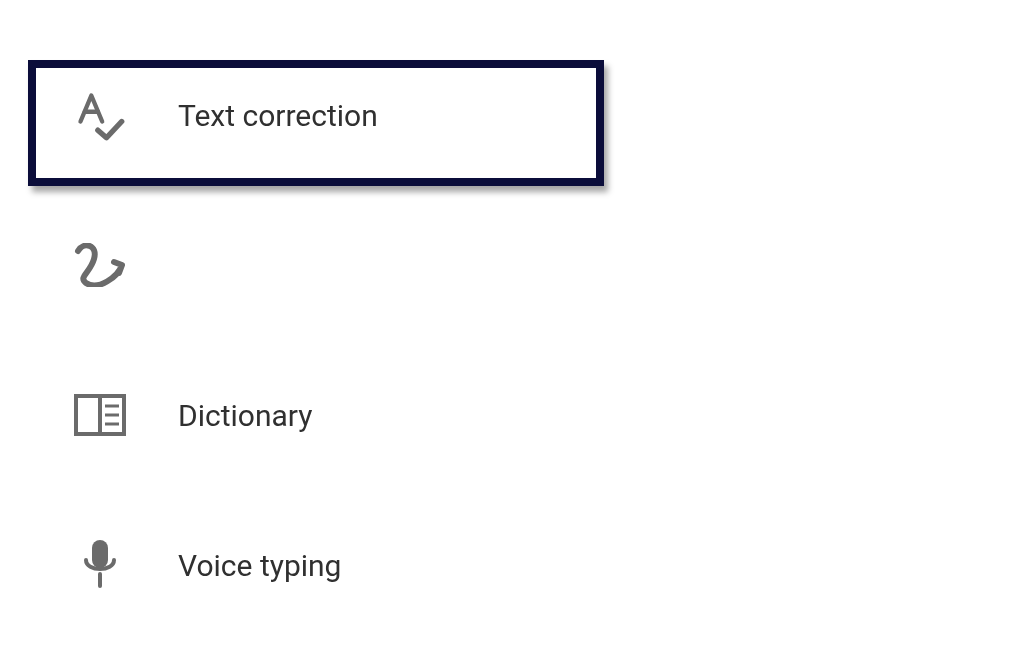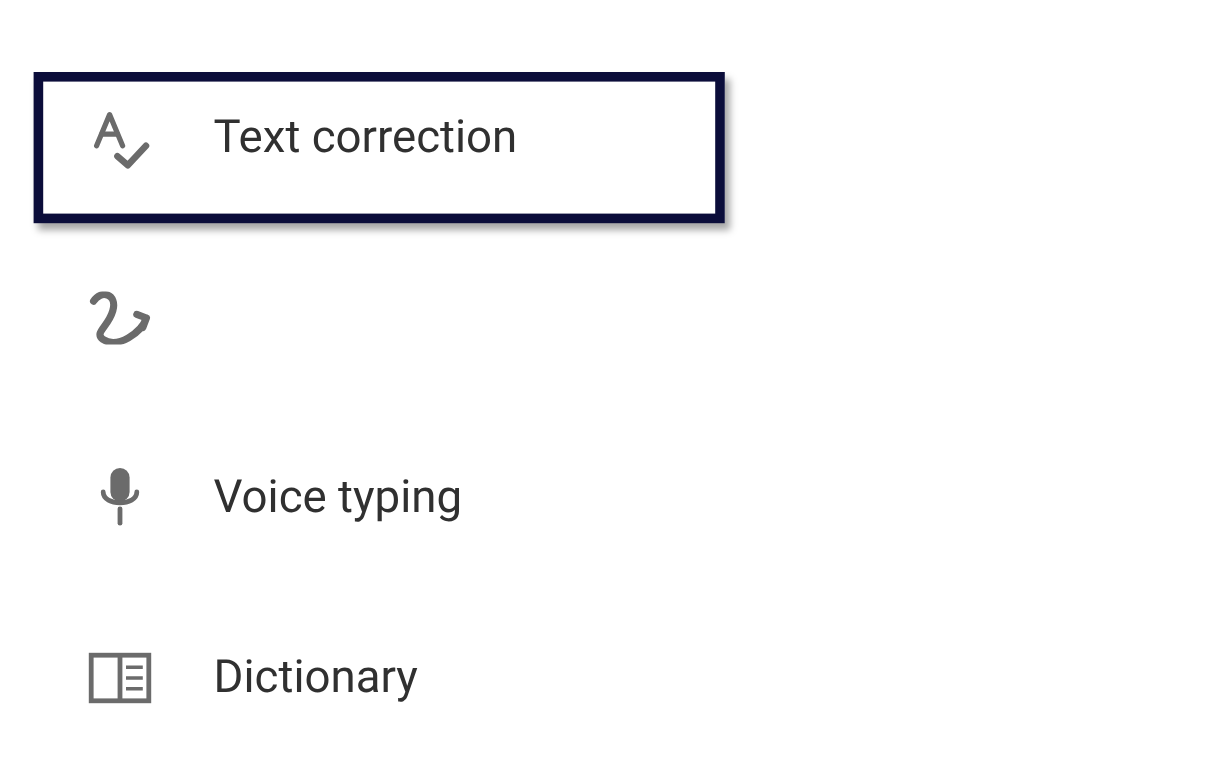--- a/index.html
+++ b/index.html
@@ -36,21 +36,21 @@
     .icon-wrap {
       width: 60px;
       height: 60px;
       display: flex;
       align-items: center;
       justify-content: center;
       color: #6b6b6b;
     }
     .icon-wrap svg { display: block; }
     .label {
-      font-size: 38px;
+      font-size: 30px;
       color: #303030;
       margin-left: 48px;
       font-weight: 400;
     }
   </style>
 </head>
 <body>
 
 <div class="settings-list">
 
@@ -68,35 +68,35 @@
   <div class="menu-item">
     <span class="icon-wrap">
       <svg width="52" height="44" viewBox="0 0 52 44" fill="none" stroke="#6b6b6b">
         <path d="M4 8 C 10 -2, 24 2, 20 16 C 16 30, 4 34, 12 40 C 24 48, 44 34, 48 22 M48 22 L40 19 M48 22 L45 30" stroke-width="6" stroke-linecap="round" stroke-linejoin="round"></path>
       </svg>
     </span>
   </div>
 
   <div class="menu-item">
     <span class="icon-wrap">
-      <svg width="40" height="54" viewBox="0 0 40 54" fill="#6b6b6b" stroke="#6b6b6b">
-        <rect x="12" y="2" width="16" height="28" rx="8" ry="8" fill="#6b6b6b" stroke="none"></rect>
-        <path d="M6 22 C 6 34, 34 34, 34 22" fill="none" stroke-width="4" stroke-linecap="round"></path>
-        <line x1="20" y1="36" x2="20" y2="48" stroke-width="4" stroke-linecap="round"></line>
-      </svg>
-    </span>
-    <span class="label">Voice typing</span>
-  </div>
-
-  <div class="menu-item">
-    <span class="icon-wrap">
       <svg width="54" height="44" viewBox="0 0 54 44" fill="none" stroke="#6b6b6b">
         <rect x="3" y="3" width="48" height="38" stroke-width="4"></rect>
         <line x1="27" y1="3" x2="27" y2="41" stroke-width="4"></line>
         <line x1="32" y1="13" x2="46" y2="13" stroke-width="3"></line>
         <line x1="32" y1="22" x2="46" y2="22" stroke-width="3"></line>
         <line x1="32" y1="31" x2="46" y2="31" stroke-width="3"></line>
       </svg>
     </span>
     <span class="label">Dictionary</span>
   </div>
 
+  <div class="menu-item">
+    <span class="icon-wrap">
+      <svg width="40" height="54" viewBox="0 0 40 54" fill="#6b6b6b" stroke="#6b6b6b">
+        <rect x="12" y="2" width="16" height="28" rx="8" ry="8" fill="#6b6b6b" stroke="none"></rect>
+        <path d="M6 22 C 6 34, 34 34, 34 22" fill="none" stroke-width="4" stroke-linecap="round"></path>
+        <line x1="20" y1="36" x2="20" y2="48" stroke-width="4" stroke-linecap="round"></line>
+      </svg>
+    </span>
+    <span class="label">Voice typing</span>
+  </div>
+
 </div>
 
 </body></html>

